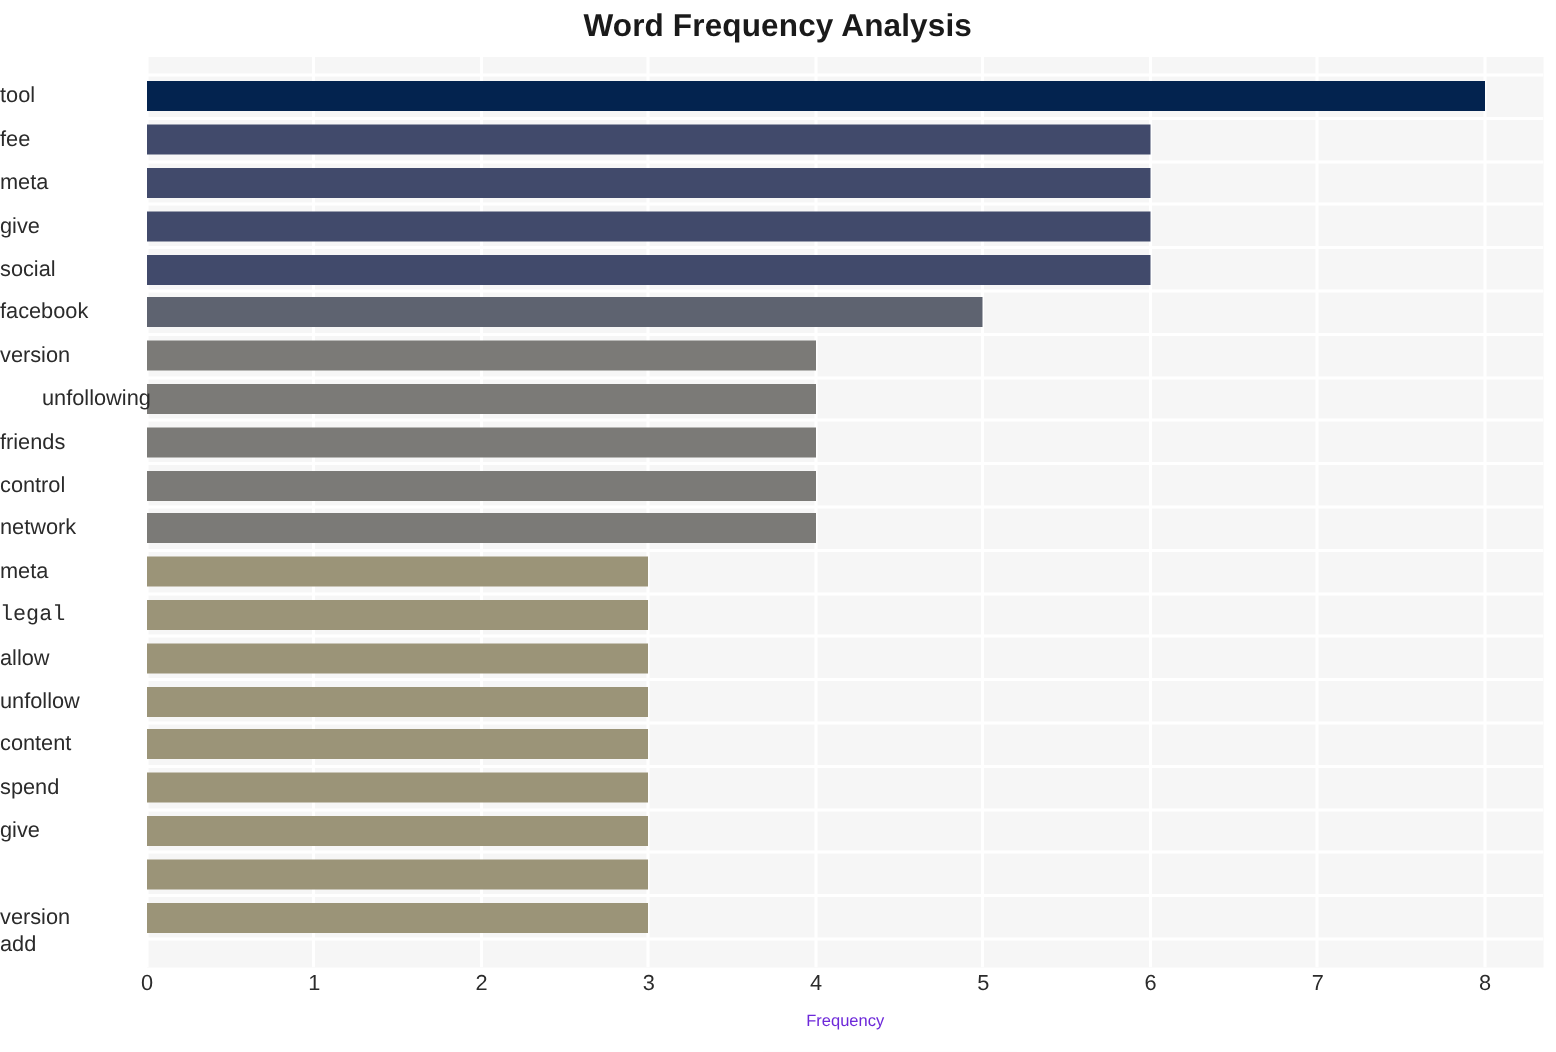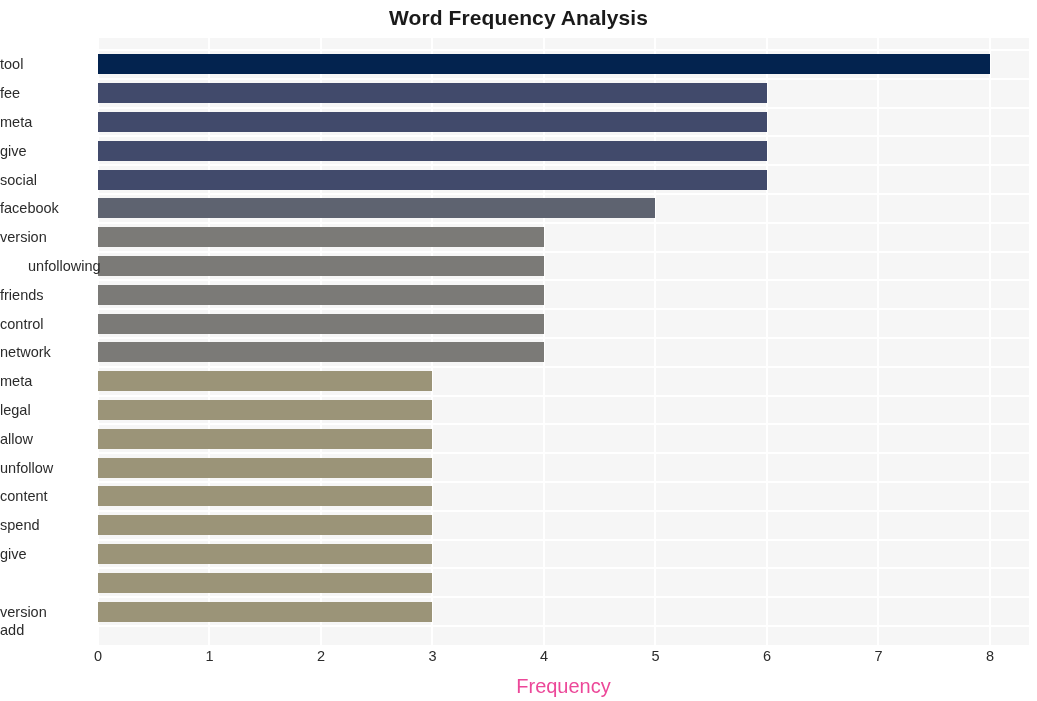--- a/index.html
+++ b/index.html
@@ -107,22 +107,22 @@
     color: #2b2b2b;
     white-space: nowrap;
   }
 
   #x-axis-label {
     position: absolute;
     left: 98px;
     top: 675px;
     width: 931px;
     text-align: center;
-    font-size: 20px;
-    color: #ec4899;
+    font-size: 11px;
+    color: #6d28d9;
   }
 </style>
 </head>
 <body>
 
 <div id="figure">
 
   <div id="chart-title">Word Frequency Analysis</div>
 
   <div id="plot-area">
@@ -190,21 +190,21 @@
       <div class="ytick" style="top: 77.0816px;">meta</div>
       <div class="ytick" style="top: 105.877px;">give</div>
       <div class="ytick" style="top: 134.672px;">social</div>
       <div class="ytick" style="top: 163.467px;">facebook</div>
       <div class="ytick" style="top: 192.262px;">version</div>
       <div class="ytick" style="top: 221.057px; padding-left: 28px;">unfollowing</div>
       <div class="ytick" style="top: 249.852px;">friends</div>
       <div class="ytick" style="top: 278.647px;">control</div>
       <div class="ytick" style="top: 307.442px;">network</div>
       <div class="ytick" style="top: 336.237px;">meta</div>
-      <div class="ytick" style="top: 365.032px;">legal</div>
+      <div class="ytick" style="top: 365.032px; font-family: Liberation Mono, monospace;">legal</div>
       <div class="ytick" style="top: 393.827px;">allow</div>
       <div class="ytick" style="top: 422.622px;">unfollow</div>
       <div class="ytick" style="top: 451.417px;">content</div>
       <div class="ytick" style="top: 480.213px;">spend</div>
       <div class="ytick" style="top: 509.008px;">give</div>
       <div class="ytick" style="top: 537.803px; margin-top: 47px;">add</div>
       <div class="ytick" style="top: 566.598px;">version</div>
     </div>
 
   <div id="x-labels">

